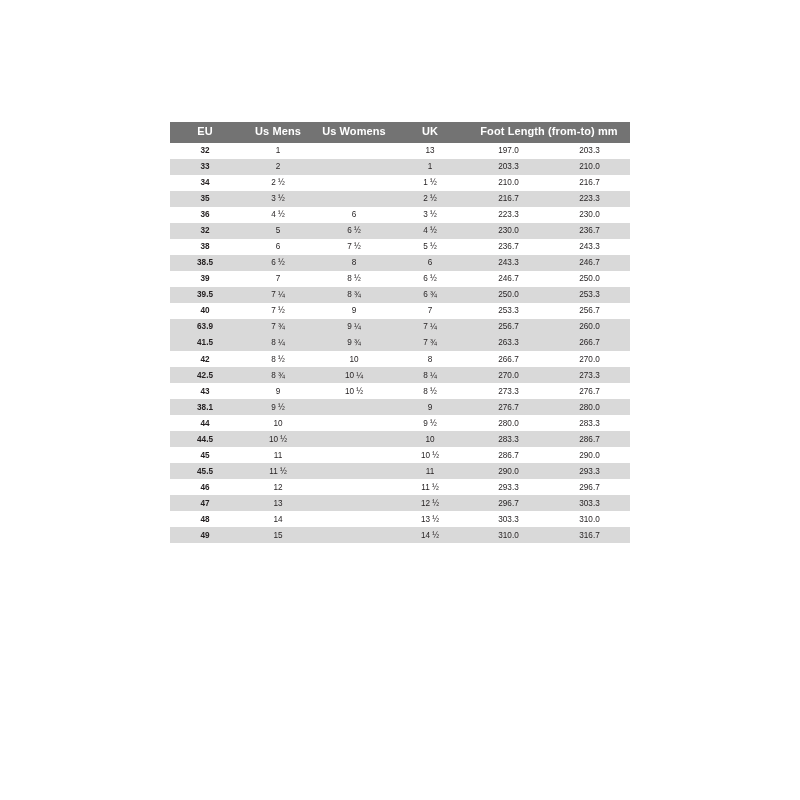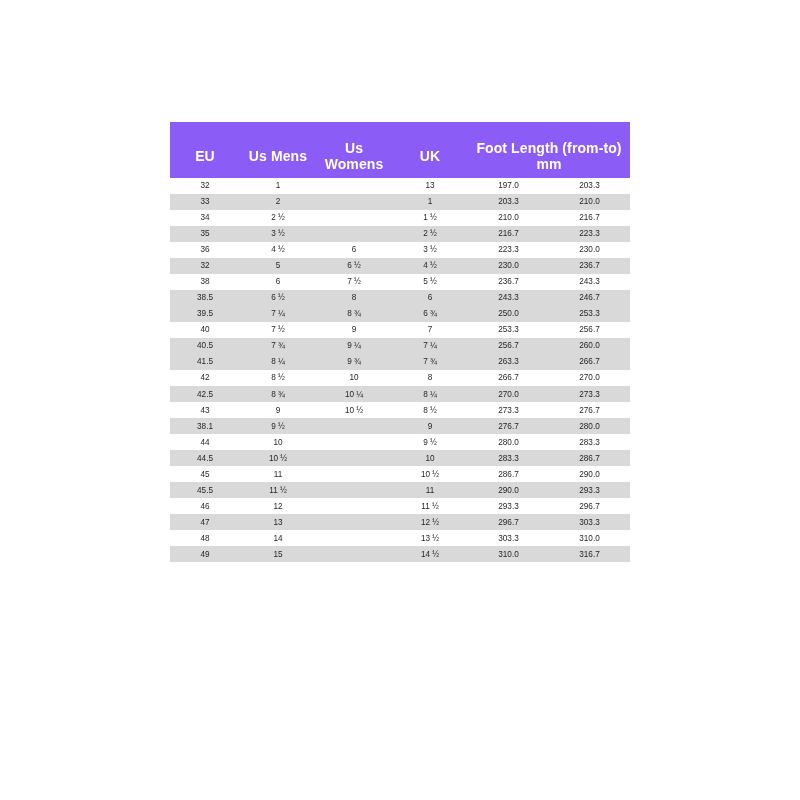--- a/index.html
+++ b/index.html
@@ -22,45 +22,45 @@
     left: 170px;
     top: 122px;
     width: 460px;
   }
   table.size-chart {
     border-collapse: collapse;
     width: 460px;
     table-layout: fixed;
   }
   table.size-chart thead th {
-    background: #8b5cf6;
+    background: #737373;
     color: #ffffff;
-    font-size: 14px;
+    font-size: 11px;
     font-weight: bold;
     text-align: center;
-    padding: 18px 1px 6px 1px;
+    padding: 3px 1px 6px 1px;
     border: none;
     letter-spacing: 0.1px;
   }
   table.size-chart td {
     font-size: 8.2px;
     text-align: center;
     padding: 3.3px 1px;
     border: none;
     color: #231f20;
     line-height: 1.15;
   }
   table.size-chart tbody tr.odd td {
     background: #ffffff;
   }
   table.size-chart tbody tr.even td {
     background: #d9d9d9;
   }
   table.size-chart td.eu {
-    font-weight: normal;
+    font-weight: bold;
   }
   
   col.c-eu      { width: 70px; }
   col.c-usm     { width: 76px; }
   col.c-usw     { width: 76px; }
   col.c-uk      { width: 76px; }
   col.c-fl1     { width: 81px; }
   col.c-fl2     { width: 81px; }
 </style>
 </head>
@@ -144,38 +144,46 @@
             <td>243.3</td>
           </tr>
           <tr class="even">
             <td class="eu">38.5</td>
             <td>6 ½</td>
             <td>8</td>
             <td>6</td>
             <td>243.3</td>
             <td>246.7</td>
           </tr>
+          <tr class="odd">
+            <td class="eu">39</td>
+            <td>7</td>
+            <td>8 ½</td>
+            <td>6 ½</td>
+            <td>246.7</td>
+            <td>250.0</td>
+          </tr>
           <tr class="even">
             <td class="eu">39.5</td>
             <td>7 ¼</td>
             <td>8 ¾</td>
             <td>6 ¾</td>
             <td>250.0</td>
             <td>253.3</td>
           </tr>
           <tr class="odd">
             <td class="eu">40</td>
             <td>7 ½</td>
             <td>9</td>
             <td>7</td>
             <td>253.3</td>
             <td>256.7</td>
           </tr>
           <tr class="even">
-            <td class="eu">40.5</td>
+            <td class="eu">63.9</td>
             <td>7 ¾</td>
             <td>9 ¼</td>
             <td>7 ¼</td>
             <td>256.7</td>
             <td>260.0</td>
           </tr>
           <tr class="even">
             <td class="eu">41.5</td>
             <td>8 ¼</td>
             <td>9 ¾</td>

